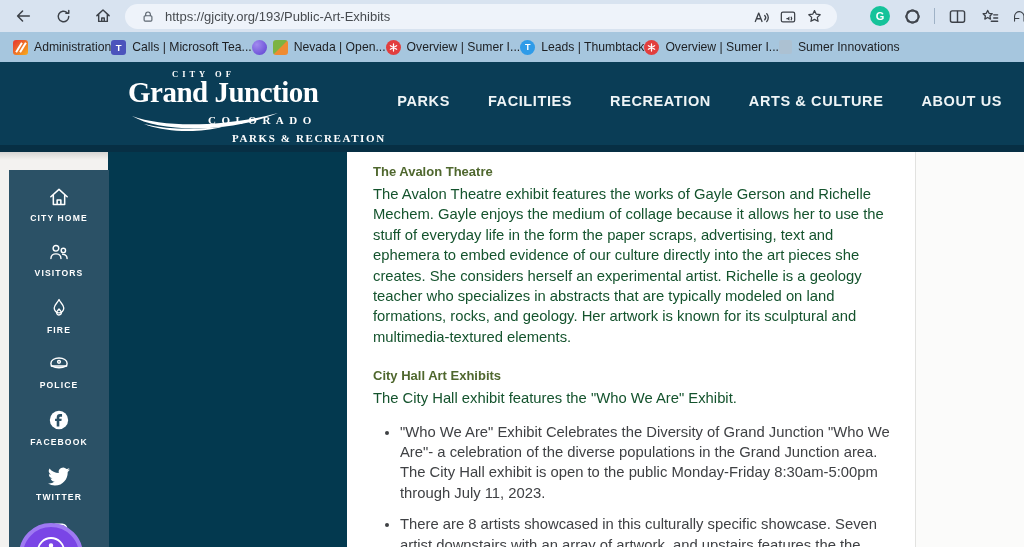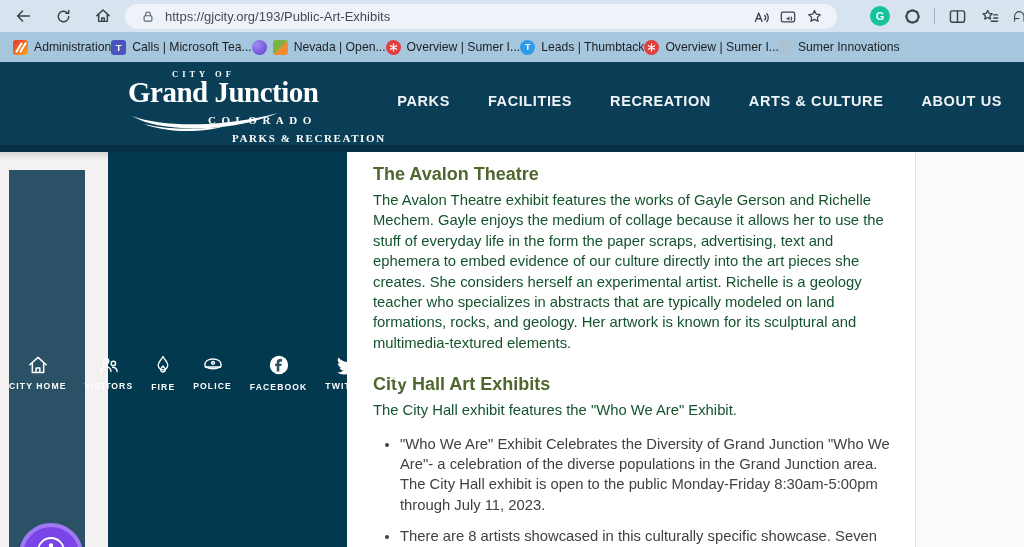--- a/index.html
+++ b/index.html
@@ -50,33 +50,33 @@
   .nav{position:absolute;right:22px;top:31px;display:flex;gap:38px;list-style:none;margin:0;padding:0;}
   .nav li{font-size:14.5px;font-weight:700;letter-spacing:.6px;color:#eef4f6;cursor:pointer;white-space:nowrap;}
 
   
   .page{position:absolute;top:152px;left:0;width:1024px;height:395px;background:#f3f2f0;}
   .page-shadow{position:absolute;top:0;left:0;right:0;height:8px;background:linear-gradient(rgba(0,0,0,.12),rgba(0,0,0,0));z-index:4;pointer-events:none;}
   .tealband{position:absolute;left:108px;top:0;width:239px;height:100%;background:#03394f;z-index:5;}
   .rightrail{position:absolute;left:915px;top:0;width:109px;height:100%;background:#fbfbfa;border-left:1px solid #e2e2e0;box-sizing:border-box;z-index:5;}
 
   
-  .quickbar{position:absolute;left:9px;top:18px;bottom:0;width:76px;background:#2b5166;display:flex;flex-direction:row;align-items:center;padding-top:28px;gap:18px;z-index:6;}
+  .quickbar{position:absolute;left:9px;top:18px;bottom:0;width:100px;background:#2b5166;display:flex;flex-direction:column;align-items:center;padding-top:16px;gap:18px;z-index:6;}
   .ql{display:flex;flex-direction:column;align-items:center;gap:5px;cursor:pointer;}
   .ql-label{font-size:8.6px;font-weight:700;letter-spacing:1.1px;color:#fff;white-space:nowrap;}
   .ql svg{display:block;}
 
   
   .a11y{position:absolute;left:19px;top:371px;width:56px;height:56px;border-radius:50%;background:#7a45e6;border:4px solid #9e79f2;
     box-sizing:content-box;display:flex;align-items:flex-start;justify-content:center;z-index:8;cursor:pointer;}
   .a11y svg{margin-top:7px;}
 
   
   .content{position:absolute;left:347px;top:0;width:568px;height:100%;background:#fff;padding:12px 24px 0 26px;box-sizing:border-box;z-index:5;}
-  .content h2{font-size:18px;font-weight:700;color:#4f672e;margin:0 0 5px 0;font-family:"Liberation Sans",sans-serif;}
+  .content h2{font-size:13px;font-weight:700;color:#4f672e;margin:0 0 5px 0;font-family:"Liberation Sans",sans-serif;}
   .content p{font-size:14.8px;line-height:20.4px;color:#14532d;margin:0 0 21px 0;}
   .content p.short{margin-bottom:13px;}
   .content ul{margin:0;padding-left:27px;}
   .content li{font-size:14.8px;line-height:20.4px;color:#3f4144;margin-bottom:11px;}
 </style>
 </head>
 <body>
 
 <div class="screen">
 

